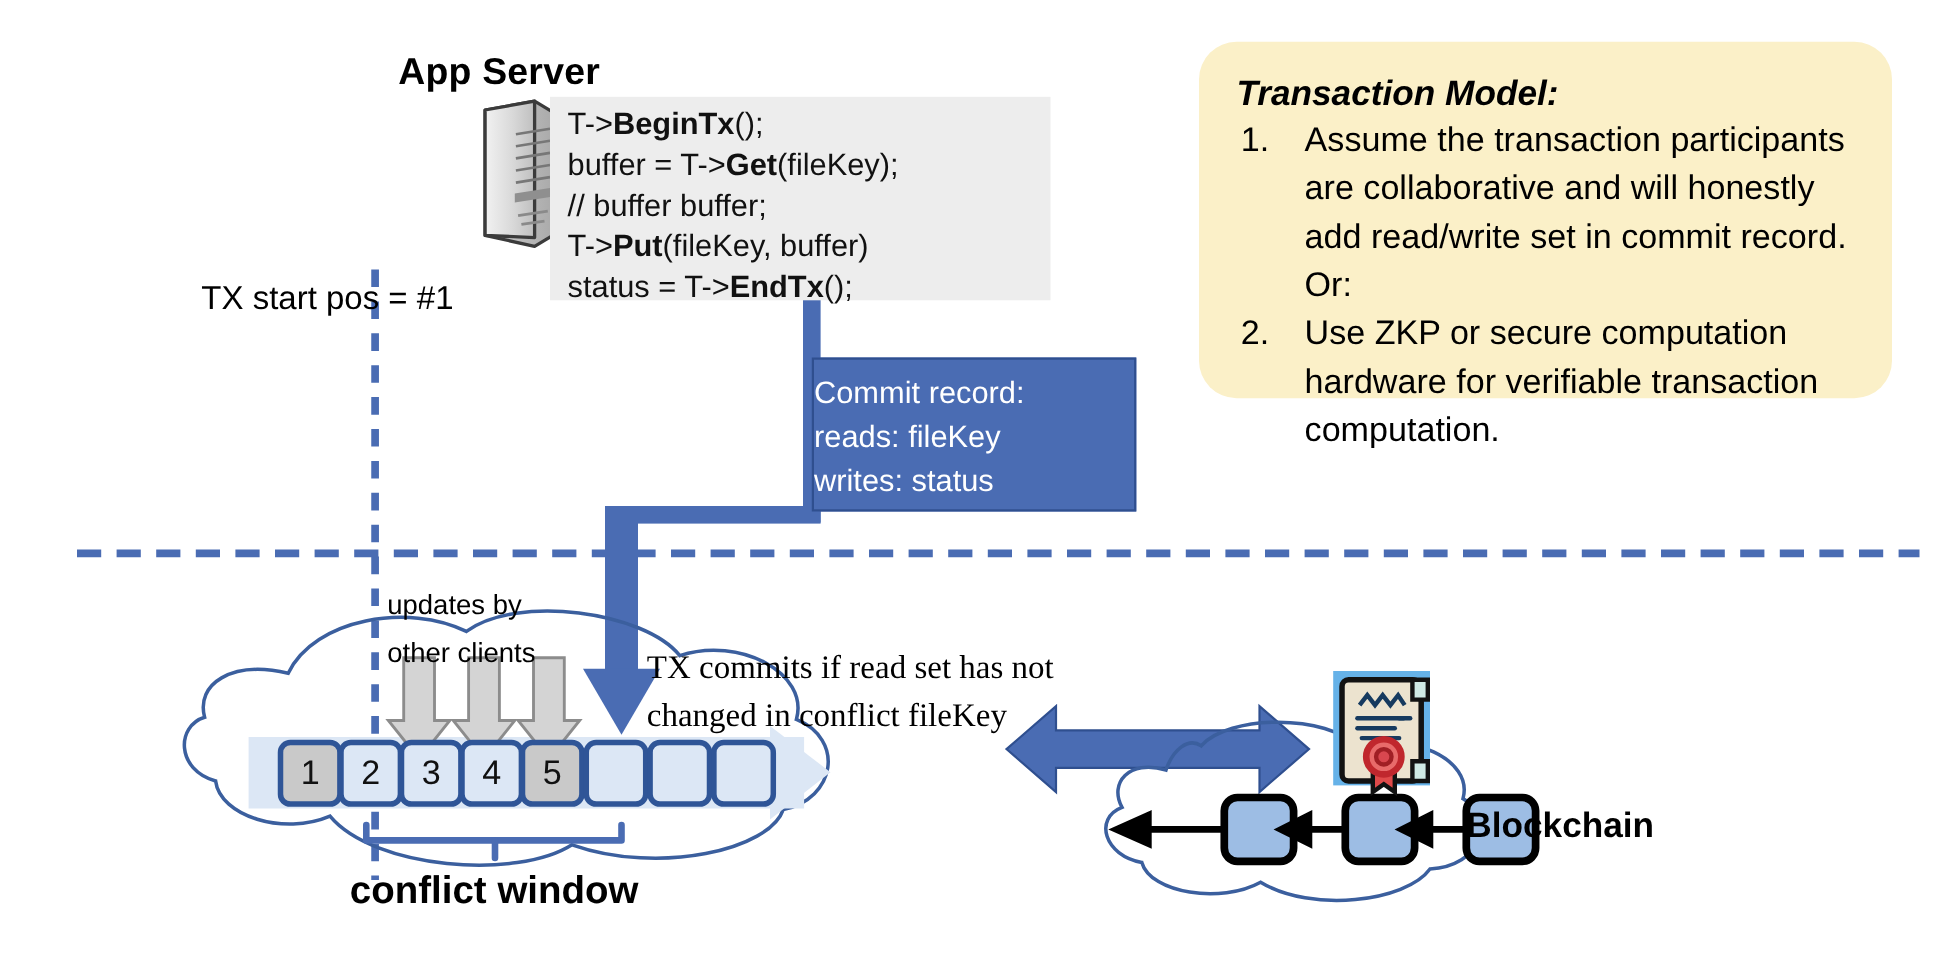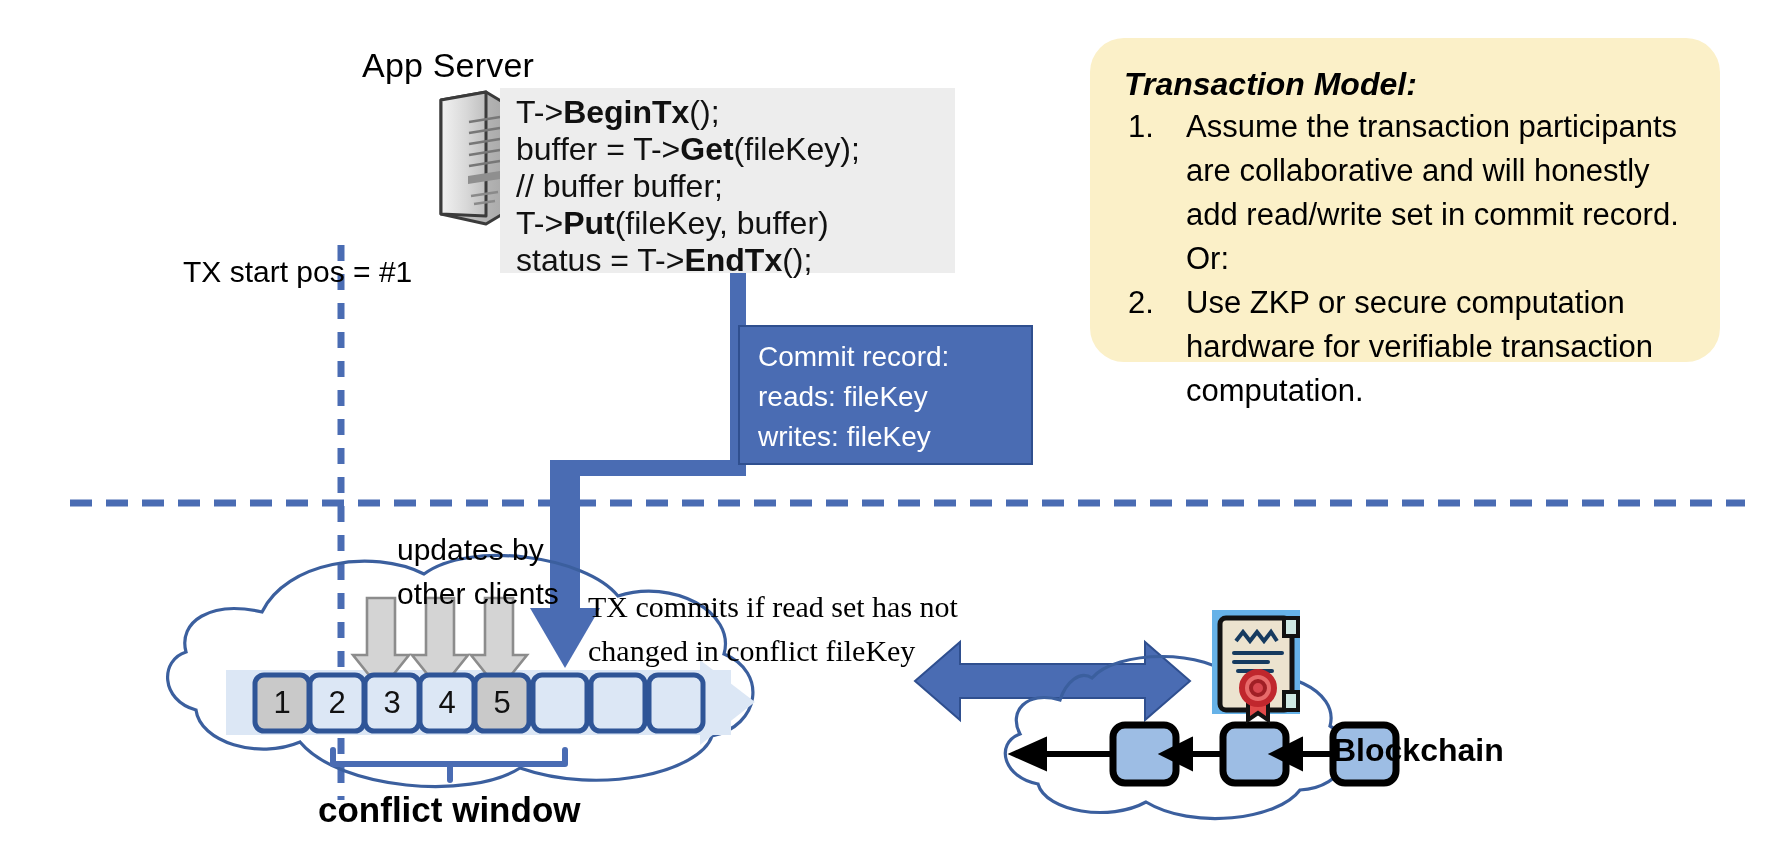--- a/index.html
+++ b/index.html
@@ -3,46 +3,46 @@
 <meta charset="utf-8">
 <style>
   html,body{margin:0;padding:0;background:#ffffff;}
   body{width:1780px;height:868px;position:relative;overflow:hidden;
        font-family:"Liberation Sans","DejaVu Sans",sans-serif;color:#000;}
   .abs{position:absolute;}
   svg{display:block;}
   #canvas{position:absolute;left:0;top:0;width:1780px;height:868px;}
 
   
-  #app-server-title{left:362px;top:46px;font-size:34px;font-weight:normal;letter-spacing:.2px;}
+  #app-server-title{left:362px;top:46px;font-size:34px;font-weight:bold;letter-spacing:.2px;}
 
   
   #code-box{left:500px;top:88px;width:455px;height:185px;background:#ededed;}
-  #code-lines{left:516px;top:94px;width:440px;font-size:32px;line-height:37px;color:#111;}
+  #code-lines{left:516px;top:94px;width:440px;font-size:28px;line-height:37px;color:#111;}
   #code-lines .b{font-weight:bold;}
 
   
   #tx-start-pos{left:183px;top:255px;font-size:30px;white-space:nowrap;}
 
   
   #commit-record{left:738px;top:325px;width:295px;height:140px;background:#4a6cb3;
                  border:2px solid #2f4f8f;box-sizing:border-box;}
-  #commit-record .ln{color:#ffffff;font-size:28px;line-height:40px;padding-left:18px;}
+  #commit-record .ln{color:#ffffff;font-size:28px;line-height:40px;padding-left:0;}
   #commit-record .ln:first-child{padding-top:10px;}
 
   
   #tx-model{left:1090px;top:38px;width:630px;height:324px;background:#fbf0c8;
             border-radius:34px;box-sizing:border-box;padding:28px 30px 0 34px;}
   #tx-model .tm-title{font-size:32px;font-style:italic;font-weight:bold;margin-bottom:2px;}
   #tx-model ol{margin:0;padding:0;list-style:none;}
   #tx-model li{font-size:31px;line-height:44px;position:relative;padding-left:62px;}
   #tx-model li .num{position:absolute;left:4px;top:0;font-size:31px;}
 
   
-  #updates-label{left:352px;top:528px;font-size:30px;line-height:44px;margin-left:45px;}
+  #updates-label{left:352px;top:528px;font-size:25px;line-height:44px;}
   #tx-commits-label{left:588px;top:585px;font-size:30px;line-height:44px;font-family:Liberation Serif, serif;}
   #conflict-window-label{left:318px;top:790px;font-size:35px;font-weight:bold;}
   #blockchain-label{left:1333px;top:684px;font-size:32px;font-weight:bold;margin-top:48px;}
 
   
   .log-num{position:absolute;font-size:31px;color:#111;text-align:center;width:46px;}
 </style>
 </head>
 <body>
 
@@ -187,21 +187,21 @@
   <div><span>// buffer buffer;</span><span class="b"></span><span></span></div>
   <div><span>T-&gt;</span><span class="b">Put</span><span>(fileKey, buffer)</span></div>
   <div><span>status = T-&gt;</span><span class="b">EndTx</span><span>();</span></div>
 </div>
 
 <div class="abs" id="tx-start-pos">TX start pos = #1</div>
 
 <div class="abs" id="commit-record">
   <div class="ln">Commit record:</div>
   <div class="ln">reads: fileKey</div>
-  <div class="ln">writes: fileKey</div>
+  <div class="ln">writes: status</div>
 </div>
 
 <div class="abs" id="tx-model">
   <div class="tm-title">Transaction Model:</div>
   <ol>
     <li>
       <span class="num">1.</span>
       <span>Assume the transaction participants are collaborative and will honestly add read/write set in commit record.  Or:</span>
     </li>
     <li>

